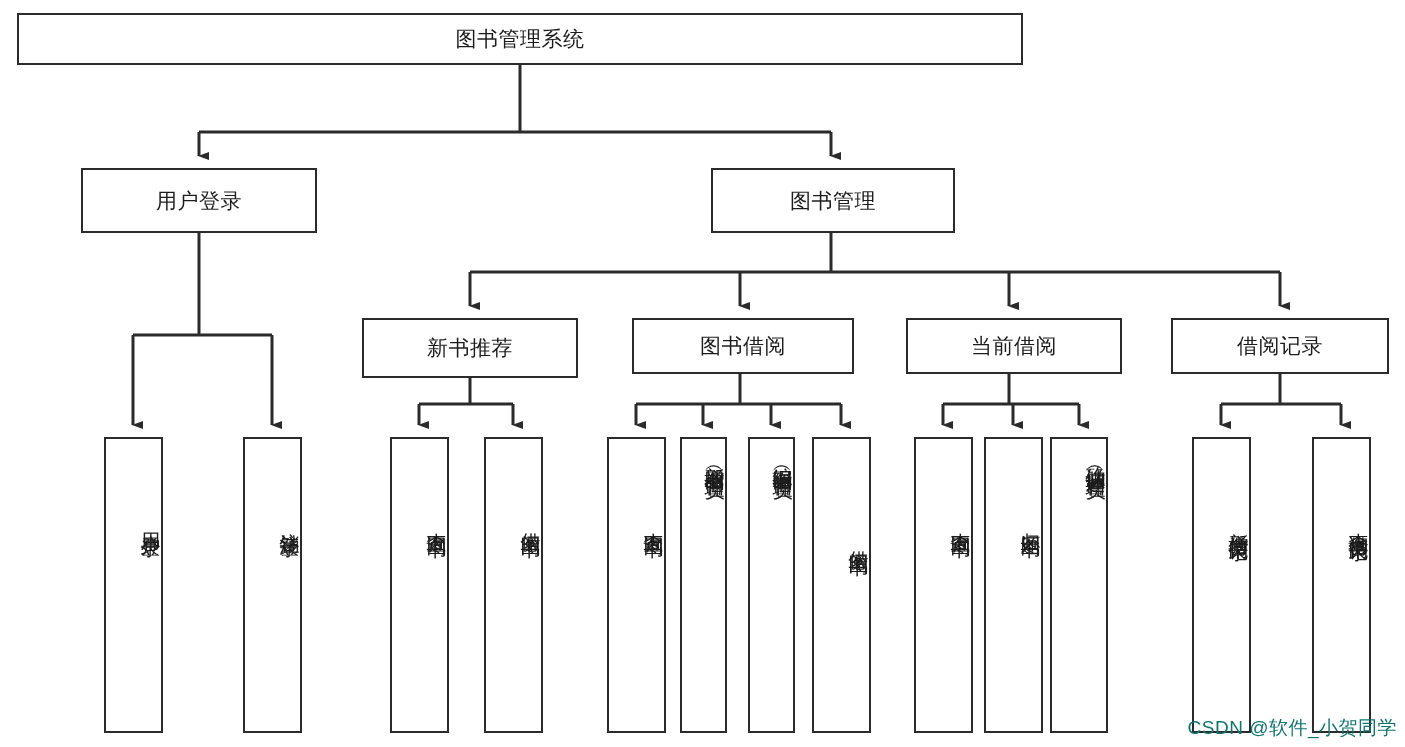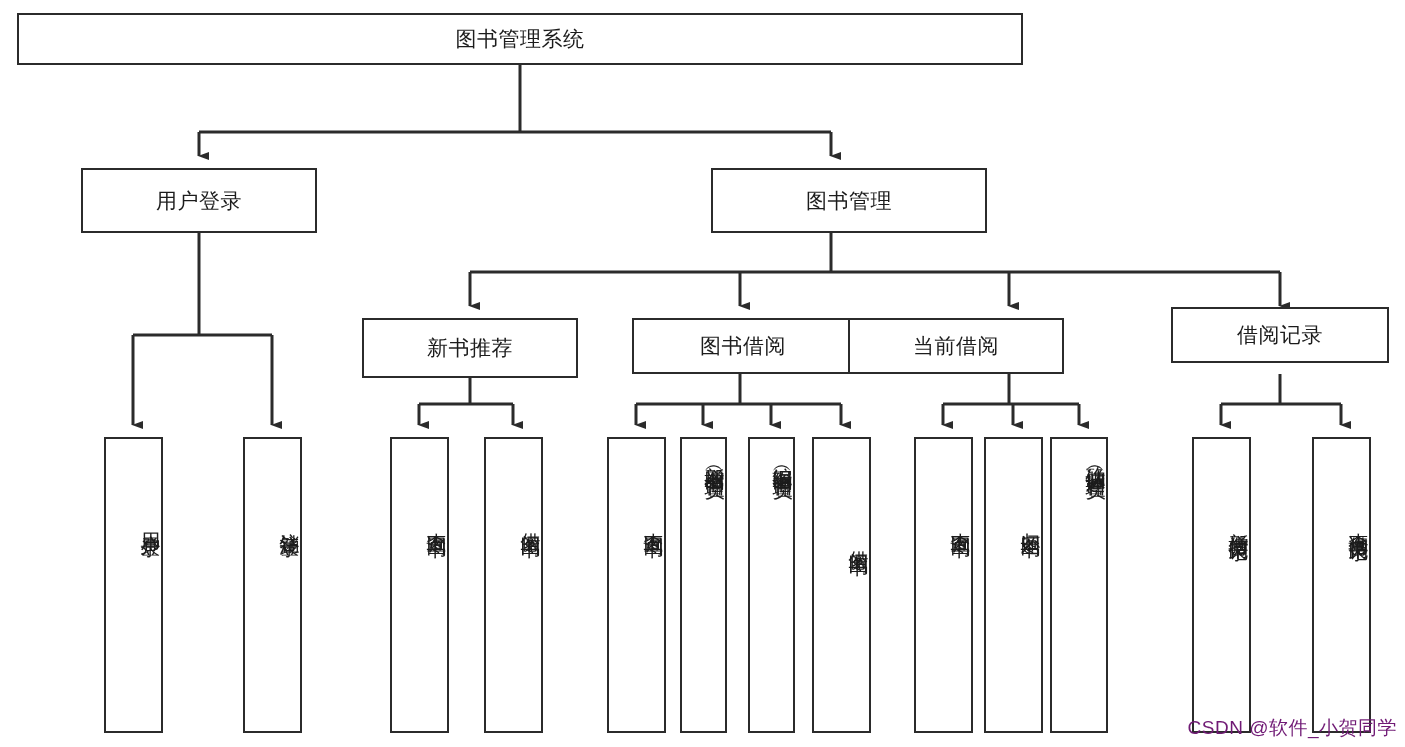--- a/index.html
+++ b/index.html
@@ -60,21 +60,21 @@
     padding-top: 12px;
   }
   .node-label {
     display: block;
   }
   #watermark {
     position: absolute;
     right: 8px;
     bottom: 6px;
     font-size: 19px;
-    color: #701a75;
+    color: #0f766e;
     letter-spacing: 0.5px;
     user-select: none;
     white-space: nowrap;
     margin-left: 40px;
   }
 </style>
 </head>
 <body>
 
 <div id="diagram-root">
@@ -129,34 +129,34 @@
     </g>
   </svg>
 
   <div class="node-box horizontal" style="left:17px; top:13px; width:1006px; height:52px;">
     <span class="node-label">图书管理系统</span>
   </div>
 
   <div class="node-box horizontal" style="left:81px; top:168px; width:236px; height:65px;">
     <span class="node-label">用户登录</span>
   </div>
-  <div class="node-box horizontal" style="left:711px; top:168px; width:276px; height:65px;">
+  <div class="node-box horizontal" style="left:711px; top:168px; width:244px; height:65px;">
     <span class="node-label">图书管理</span>
   </div>
 
   <div class="node-box horizontal" style="left:362px; top:318px; width:216px; height:60px;">
     <span class="node-label">新书推荐</span>
   </div>
   <div class="node-box horizontal" style="left:632px; top:318px; width:222px; height:56px;">
     <span class="node-label">图书借阅</span>
   </div>
-  <div class="node-box horizontal" style="left:848px; top:318px; width:216px; height:56px;">
+  <div class="node-box horizontal" style="left:906px; top:318px; width:216px; height:56px;">
     <span class="node-label">当前借阅</span>
   </div>
-  <div class="node-box horizontal" style="left:1171px; top:307px; width:218px; height:56px;">
+  <div class="node-box horizontal" style="left:1171px; top:318px; width:218px; height:56px;">
     <span class="node-label">借阅记录</span>
   </div>
 
   <div class="node-box vertical pad-mid" style="left:104px; top:437px; width:59px; height:296px;">
     <span class="node-label">用户登录</span>
   </div>
   <div class="node-box vertical pad-mid" style="left:243px; top:437px; width:59px; height:296px;">
     <span class="node-label">注销登录</span>
   </div>
 

